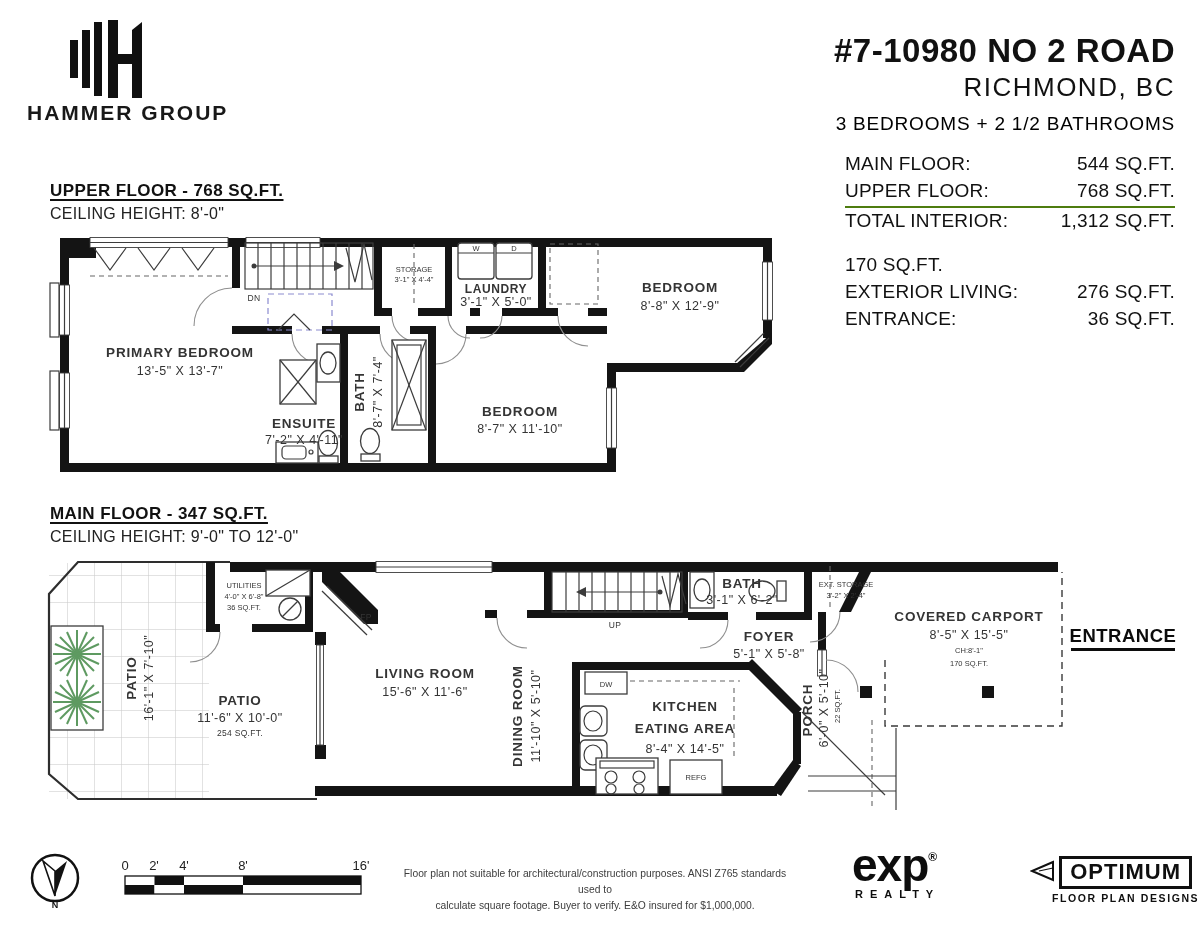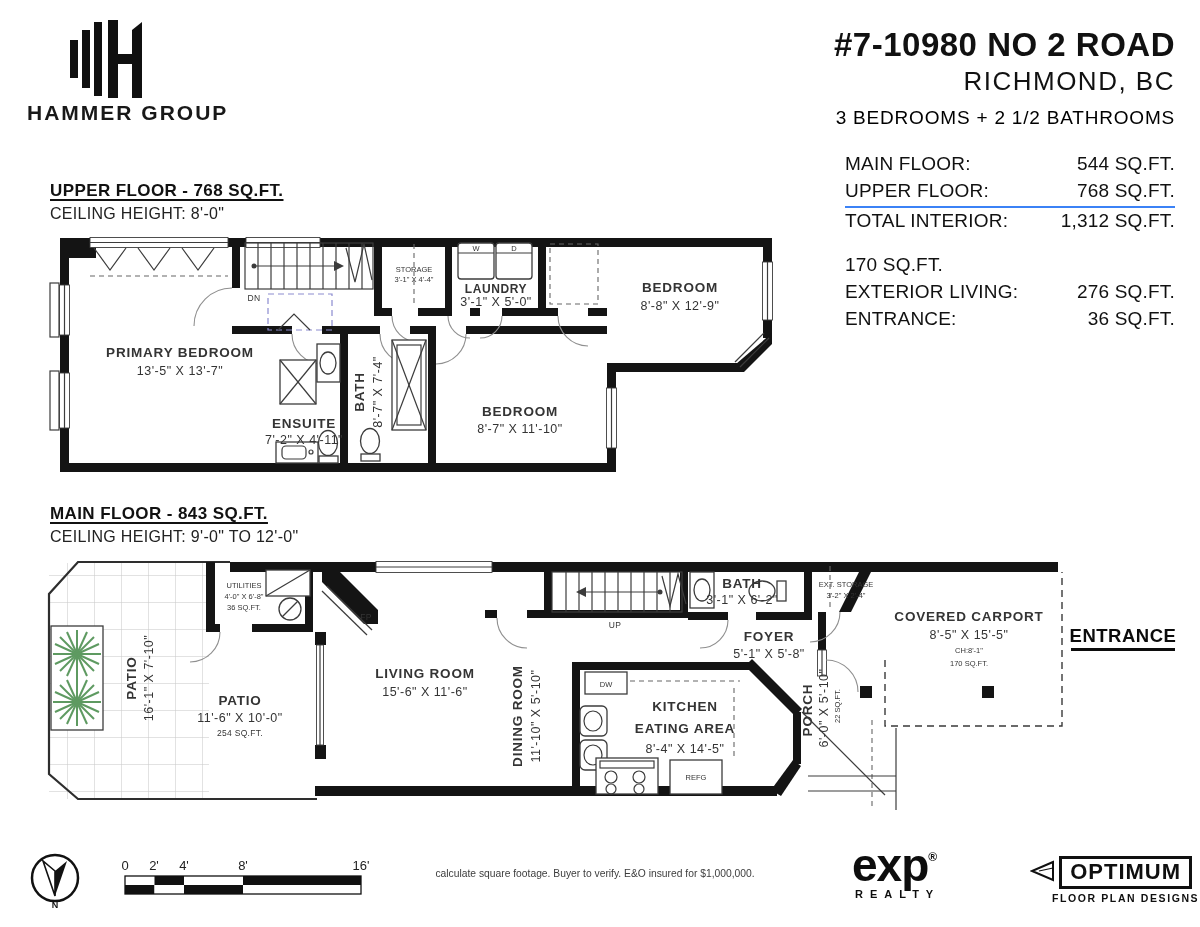--- a/index.html
+++ b/index.html
@@ -9,21 +9,21 @@
   
   .brand-name{font-size:21px;font-weight:700;letter-spacing:2px;color:#181818;}
   .brand-contact{font-size:10.5px;line-height:1.35;color:#2a2a2a;text-align:center;}
   .addr{font-size:33px;font-weight:800;letter-spacing:.5px;}
   .city{font-size:26px;font-weight:500;letter-spacing:1.5px;margin-top:2px;}
   .bedbath{font-size:19px;font-weight:400;letter-spacing:.8px;margin-top:10px;color:#000000;}
   .titleblock{text-align:right;}
   
   .areatable{width:330px;font-size:19px;letter-spacing:.2px;}
   .arow{display:flex;justify-content:space-between;line-height:1.42;}
-  .arow.u{border-bottom:2px solid #3b82f6;padding-bottom:1px;}
+  .arow.u{border-bottom:2px solid #4d7c0f;padding-bottom:1px;}
   .arow.b{font-weight:400;}
   .gap{height:17px;}
   
   .sect-title{font-size:17px;font-weight:700;letter-spacing:.4px;
               text-decoration:underline;text-decoration-thickness:2px;text-underline-offset:3px;}
   .sect-sub{font-size:16px;color:#222;letter-spacing:.3px;margin-top:3px;}
   
   .wall{fill:#141414;}
   .thinline{stroke:#3c3c3c;stroke-width:1.2;fill:none;}
   .pbound{stroke:#2e2e2e;stroke-width:2.2;fill:none;}
@@ -60,21 +60,21 @@
       <rect x="2" y="20" width="8" height="38"></rect>
       <rect x="14" y="10" width="8" height="58"></rect>
       <rect x="26" y="2" width="8" height="74"></rect>
       <rect x="40" y="0" width="10" height="78"></rect>
       <rect x="40" y="34" width="32" height="10"></rect>
       <polygon points="64,10 74,2 74,78 64,78"></polygon>
     </g>
   </svg>
   <div class="abs brand-name" style="left:27px;top:101px">HAMMER GROUP</div>
 
-  <div class="abs titleblock" style="left:640px;top:26px;width:535px">
+  <div class="abs titleblock" style="left:640px;top:32px;width:535px">
     <div class="addr">#7-10980 NO 2 ROAD</div>
     <div class="city">RICHMOND, BC</div>
     <div class="bedbath">3 BEDROOMS + 2 1/2 BATHROOMS</div>
   </div>
 
   <div class="abs areatable" style="left:845px;top:151px">
     <div class="arow">
       <span>MAIN FLOOR:</span>
       <span>544 SQ.FT.</span>
       </div>
@@ -220,21 +220,21 @@
       <text class="rtiny" x="436" y="21">W</text>
       <text class="rtiny" x="474" y="21">D</text>
       <text class="rname" x="640" y="62">BEDROOM</text>
       <text class="rdims" x="640" y="80">8'-8" X 12'-9"</text>
       <text class="rname" x="480" y="186">BEDROOM</text>
       <text class="rdims" x="480" y="203">8'-7" X 11'-10"</text>
       <text class="rsmall" x="214" y="71">DN</text>
     </g>
   </svg>
 
-  <div class="abs sect-title" style="left:50px;top:504px">MAIN FLOOR - 843 SQ.FT.</div>
+  <div class="abs sect-title" style="left:50px;top:504px">MAIN FLOOR - 347 SQ.FT.</div>
   <div class="abs sect-sub" style="left:50px;top:525px">CEILING HEIGHT: 9'-0" TO 12'-0"</div>
 
   <svg class="abs" style="left:40px;top:548px" width="1140" height="270" viewBox="0 0 1140 270">
     <defs>
       <pattern id="tiles" width="27" height="27" patternUnits="userSpaceOnUse">
         <path d="M 27 0 L 0 0 0 27" fill="none" stroke="#c6c6c6" stroke-width="1"></path>
       </pattern>
     </defs>
     <rect x="9" y="15" width="160" height="236" fill="url(#tiles)"></rect>
     <path class="pbound" d="M 190,14 L 38,14 L 9,46 L 9,226 L 38,251 L 277,251"></path>
@@ -410,20 +410,21 @@
       <rect x="125" y="18" width="118" height="9" fill="#111"></rect>
       <rect x="7" y="27" width="29.5" height="9" fill="#111"></rect>
       <rect x="36.5" y="27" width="29.5" height="9" fill="#fff"></rect>
       <rect x="66" y="27" width="59" height="9" fill="#111"></rect>
       <rect x="125" y="27" width="118" height="9" fill="#fff"></rect>
       <rect x="7" y="18" width="236" height="18" fill="none" stroke="#111" stroke-width="1.3"></rect>
     </g>
   </svg>
 
   <div class="abs disclaimer" style="left:395px;top:866px;width:400px">
+    <div>Floor plan not suitable for architectural/construction purposes. ANSI Z765 standards used to</div>
     <div>calculate square footage. Buyer to verify.  E&amp;O insured for $1,000,000.</div>
   </div>
 
   <div class="abs" style="left:852px;top:845px">
     <div class="exp-big"><span>exp</span><span class="exp-reg">®</span></div>
     <div class="exp-sub">REALTY</div>
   </div>
 
   <div class="abs" style="left:1052px;top:856px;text-align:center">
     <svg class="abs" style="left:-22px;top:4px" width="24" height="22" viewBox="0 0 24 22">

